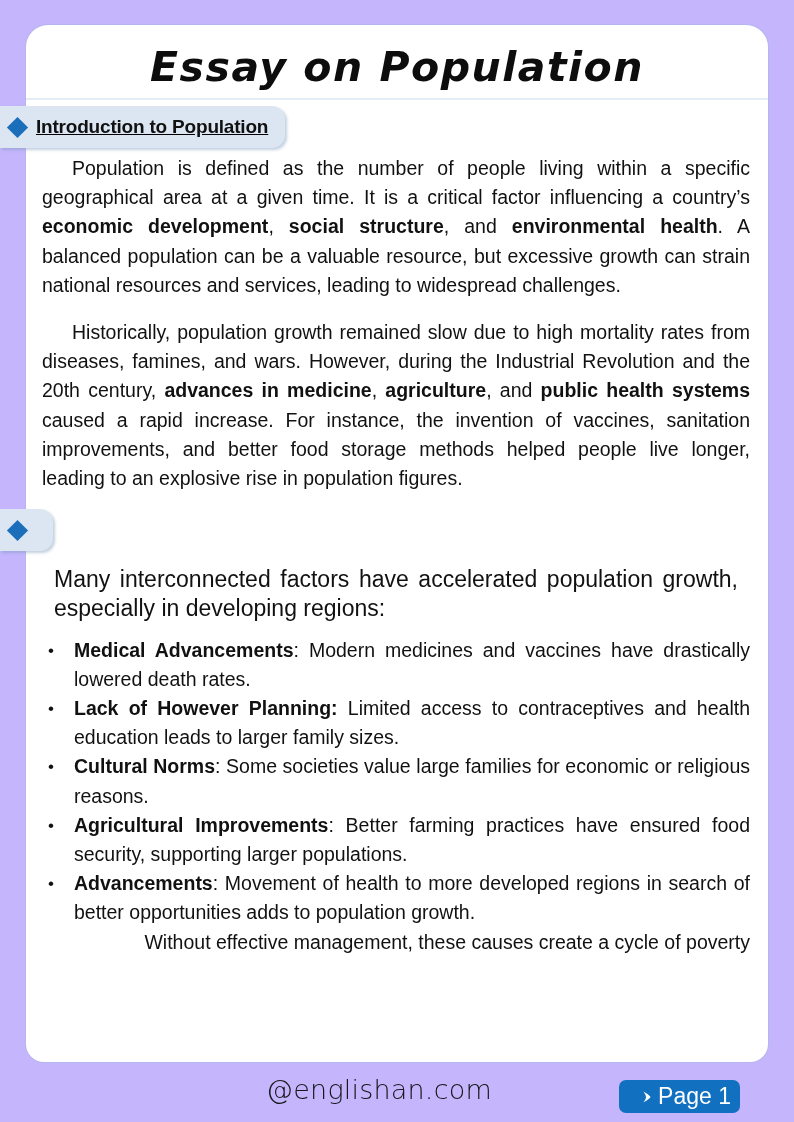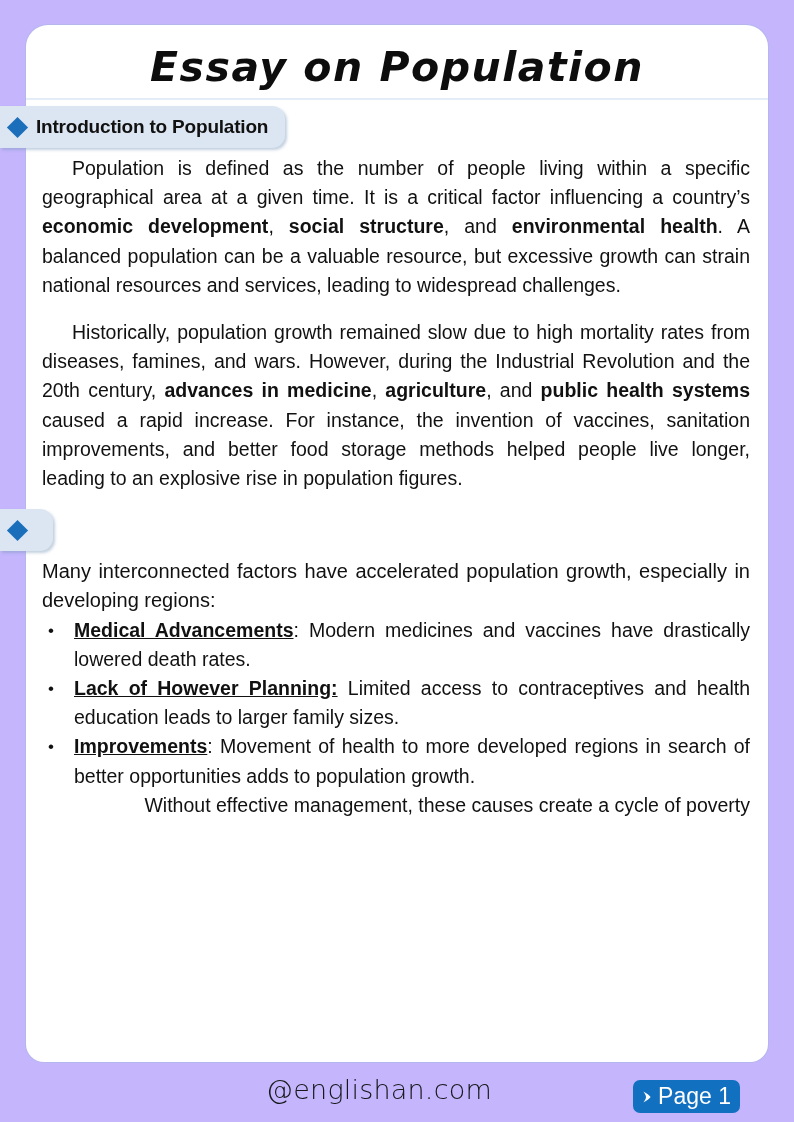--- a/index.html
+++ b/index.html
@@ -63,20 +63,21 @@
     width: 794px;
   }
 
   
   .sec-head {
     position: relative;
     height: 42px;
     margin: 0 0 4px 0;
     display: flex;
     align-items: center;
+    text-decoration: underline;
   }
   .sec-pill {
     position: relative;
     height: 42px;
     background: #dce6f3;
     border-radius: 0 13px 13px 0;
     display: inline-flex;
     align-items: center;
     padding: 0 17px 0 10px;
     box-shadow: 2px 2px 3px rgba(120,150,185,0.45);
@@ -105,24 +106,24 @@
     font-size: 19.5px;
     line-height: 29.2px;
     color: #111111;
     text-align: justify;
     text-justify: inter-word;
   }
   .para.indent { text-indent: 30px; }
   .para b { font-weight: 700; }
 
   .lead {
-    margin: 0;
+    margin: 12px;
     padding: 2px 44px 0 42px;
     font-family: "Liberation Sans", sans-serif;
-    font-size: 20px;
+    font-size: 23px;
     line-height: 29.2px;
     color: #111111;
     text-align: justify;
   }
 
   
   ul.bullets {
     margin: 0;
     padding: 0 44px 0 42px;
     list-style: none;
@@ -138,21 +139,21 @@
     text-align: justify;
   }
   ul.bullets li::before {
     content: "\2022";
     position: absolute;
     left: 6px;
     top: 0;
     font-size: 17px;
     color: #111111;
   }
-  ul.bullets li b { font-weight: 700; text-decoration: underline; }
+  ul.bullets li b { font-weight: 700; }
 
   .closing {
     margin: 0;
     padding: 0 44px 0 42px;
     font-family: "Liberation Sans", sans-serif;
     font-size: 19.5px;
     line-height: 29.2px;
     color: #111111;
     text-align: right;
   }
@@ -179,21 +180,21 @@
   #page-badge {
     position: absolute;
     right: 18px;
     top: 18px;
     height: 33px;
     min-width: 104px;
     background: #1270c0;
     border-radius: 7px;
     display: flex;
     align-items: center;
-    padding-left: 6px;
+    padding-left: 20px;
     box-sizing: border-box;
     text-align: right;
   }
   #page-badge .arrow-ico {
     width: 18px; height: 18px;
     flex: 0 0 auto;
     margin-right: 1px;
     display: block;
   }
   #page-badge .page-label {
@@ -230,21 +231,23 @@
       <div style="height: 16px;"></div>
       <div class="sec-head">
         <div class="sec-pill">
           <span class="diamond"></span>
         </div>
       </div>
       <p class="lead">Many interconnected factors have accelerated population growth, especially in developing regions:</p>
       <ul class="bullets">
         <li><b>Medical Advancements</b><span>: </span><span>Modern medicines and vaccines have drastically lowered death rates.</span></li>
         <li><b>Lack of However Planning:</b><span> </span><span>Limited access to contraceptives and health education leads to larger family sizes.</span></li>
-        <li><b>Improvements</b><span>: </span><span>Movement of health to more developed regions in search of better opportunities adds to population growth.</span></li>
+        <li><b>Cultural Norms</b><span>: </span><span>Some societies value large families for economic or religious reasons.</span></li>
+        <li><b>Agricultural Improvements</b><span>: </span><span>Better farming practices have ensured food security, supporting larger populations.</span></li>
+        <li><b>Advancements</b><span>: </span><span>Movement of health to more developed regions in search of better opportunities adds to population growth.</span></li>
       </ul>
       <p class="closing">Without effective management, these causes create a cycle of poverty</p>
     </div>
 
   <div id="footer">
     <div id="site-credit">@englishan.com</div>
     <div id="page-badge">
       <svg class="arrow-ico" viewBox="0 0 18 18">
         <path d="M4.2 3.4 C4.2 3.4 9.8 6.2 11.6 8.9 C9.8 11.6 4.2 14.4 4.2 14.4 C4.2 14.4 7.0 11.4 7.0 8.9 C7.0 6.4 4.2 3.4 4.2 3.4 Z" fill="#ffffff"></path>
       </svg>

